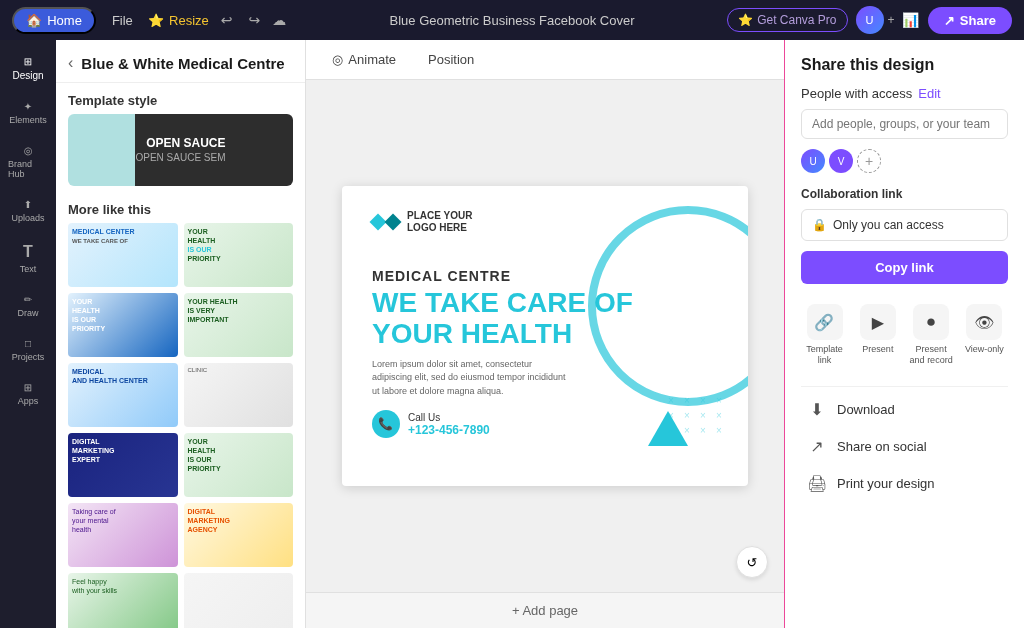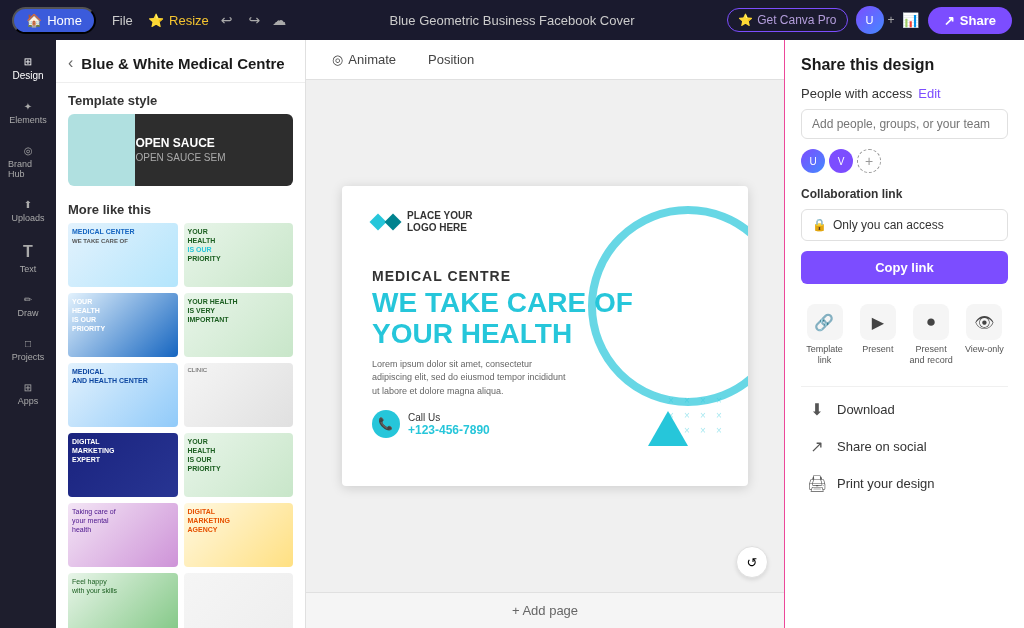--- a/index.html
+++ b/index.html
@@ -128,20 +128,21 @@
       height: 72px;
       background: #2d2d2d;
       display: flex; align-items: center; justify-content: center;
       position: relative;
     }
     .template-preview-inner {
       width: 100%; height: 100%;
       background: linear-gradient(to right, #b0e0e0 30%, #2d2d2d 30%);
       display: flex; align-items: center; justify-content: center;
       padding: 8px;
+      text-align: right;
     }
     .template-preview-text { color: white; font-weight: 700; font-size: 12px; line-height: 1.3; }
     .more-like-label { font-size: 13px; font-weight: 600; color: #333; padding: 6px 12px; }
     .template-grid {
       display: grid;
       grid-template-columns: 1fr 1fr;
       gap: 6px;
       padding: 0 12px;
       overflow-y: auto;
       flex: 1;

